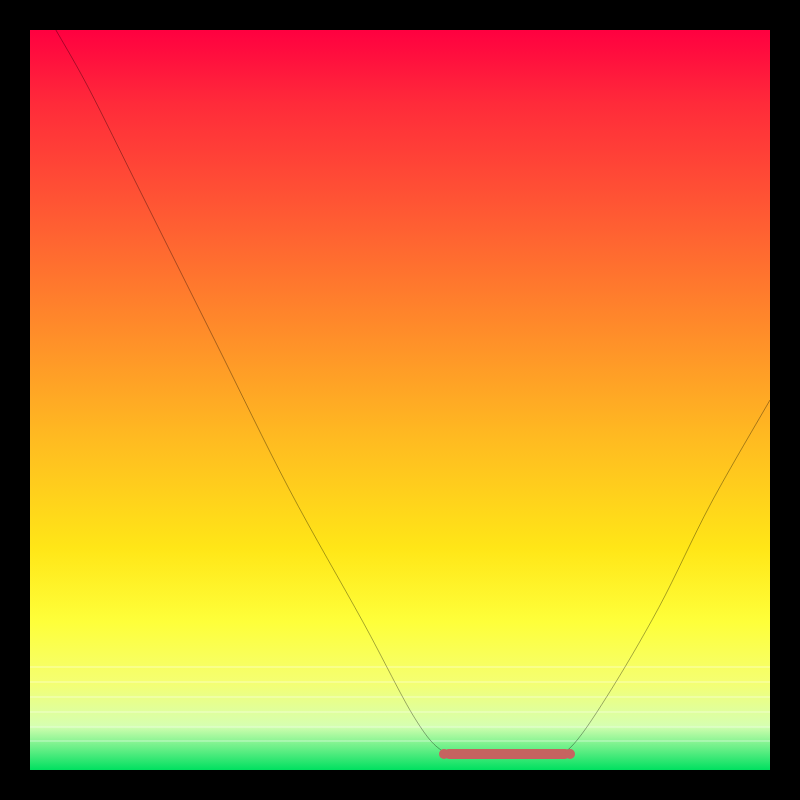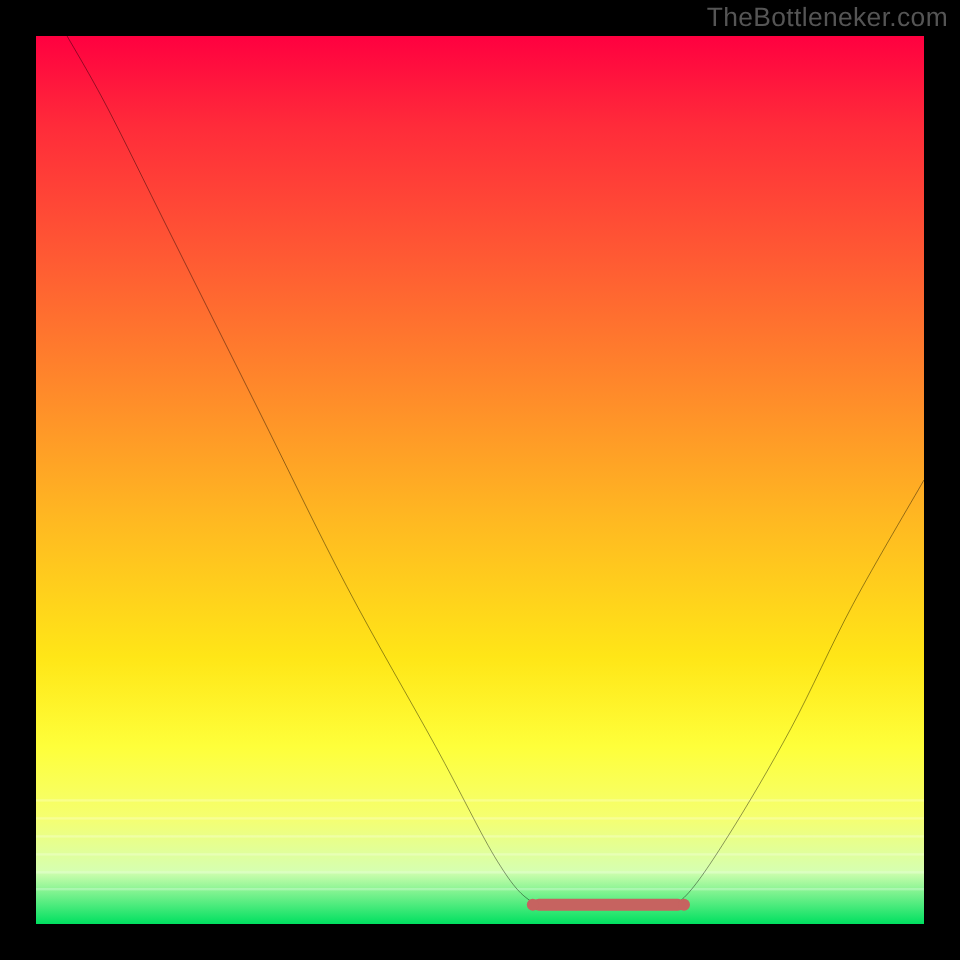--- a/index.html
+++ b/index.html
@@ -80,21 +80,20 @@
     background: #c66360;
     width: 10px;
     height: 10px;
     border-radius: 50%;
   }
 </style>
 </head>
 <body>
 
 <div class="frame">
-  <div class="watermark">TheBottleneker.com</div>
 
   <div class="plot-area">
     <div class="gradient"></div>
 
     <div class="band" style="top:86%;"></div>
     <div class="band" style="top:88%;"></div>
     <div class="band" style="top:90%;"></div>
     <div class="band" style="top:92%;"></div>
     <div class="band" style="top:94%;"></div>
     <div class="band" style="top:96%;"></div>

